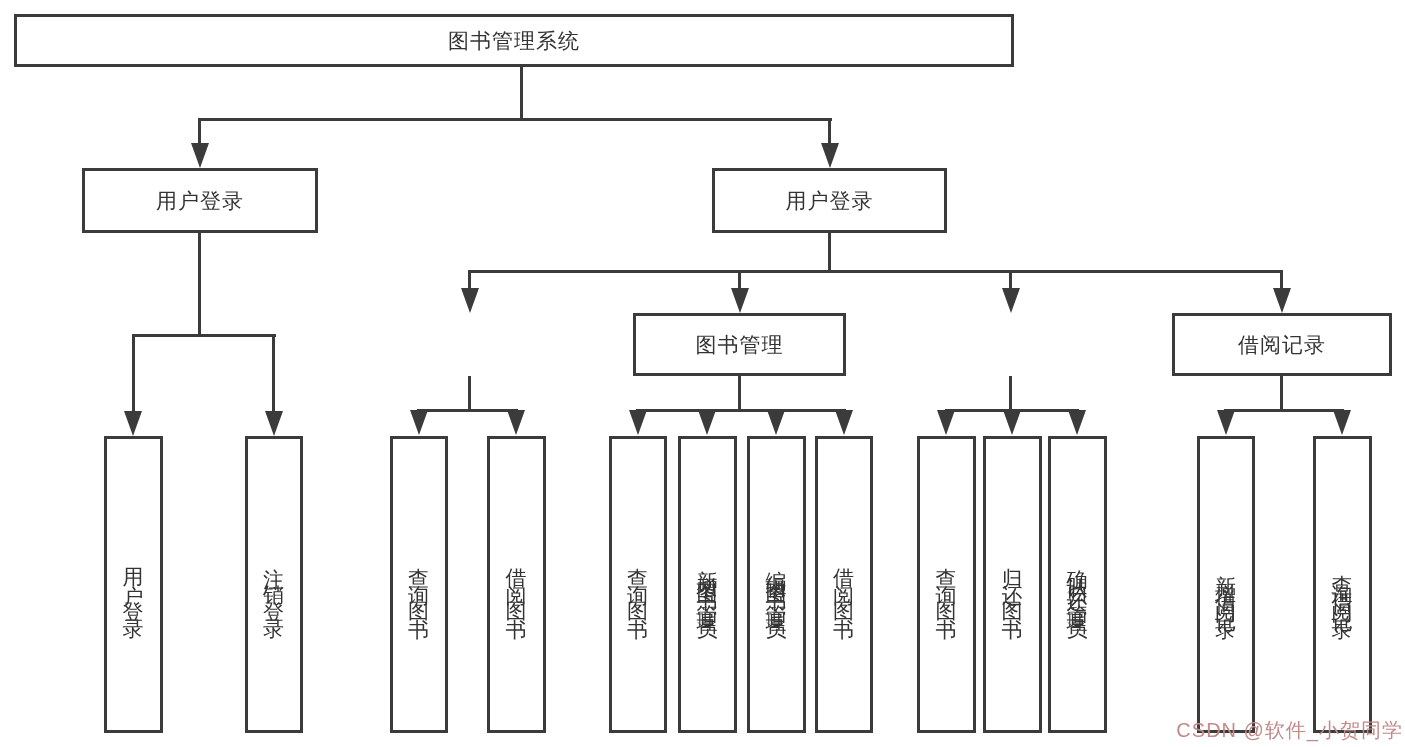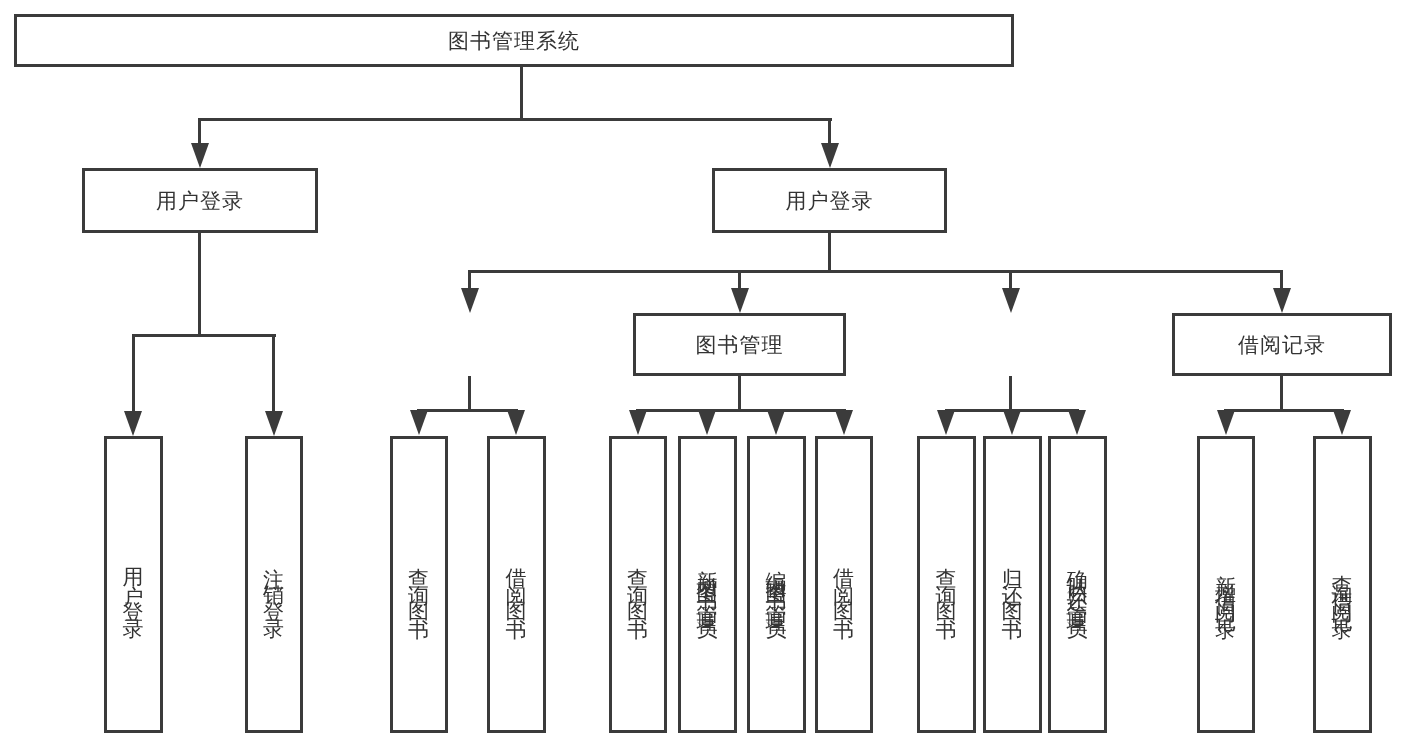--- a/index.html
+++ b/index.html
@@ -143,14 +143,15 @@
     <span class="vtext len9">确认归还（管理员）</span>
   </div>
 
   <div class="leaf" style="left:1197px;width:58px">
     <span class="vtext len6">新增借阅记录</span>
   </div>
   <div class="leaf" style="left:1313px;width:59px">
     <span class="vtext len6">查询借阅记录</span>
   </div>
 
+  <div class="watermark">CSDN @软件_小贺同学</div>
 
 </div>
 
 </body></html>

